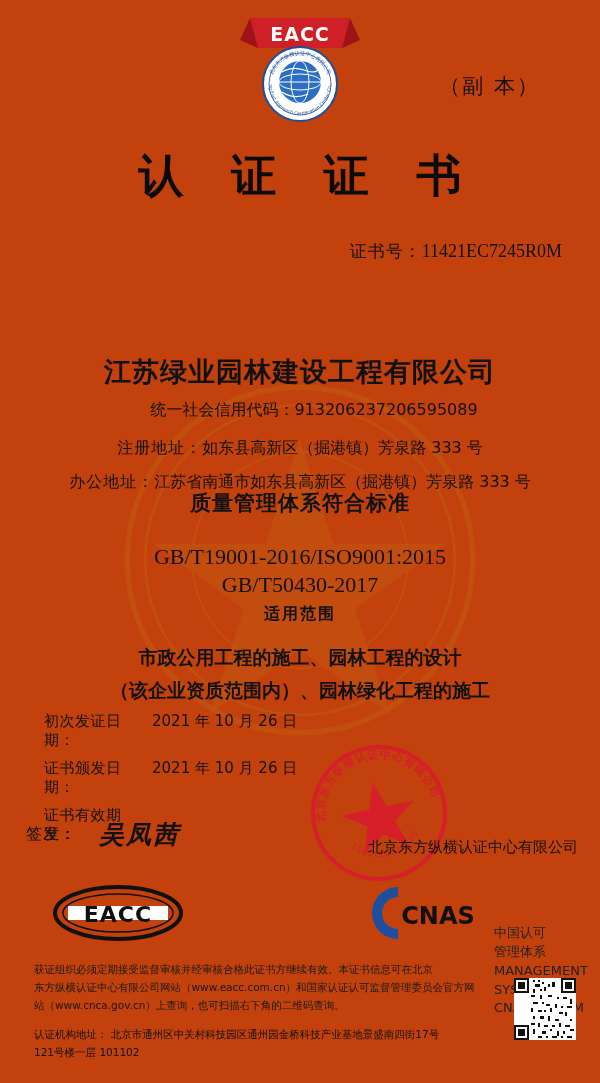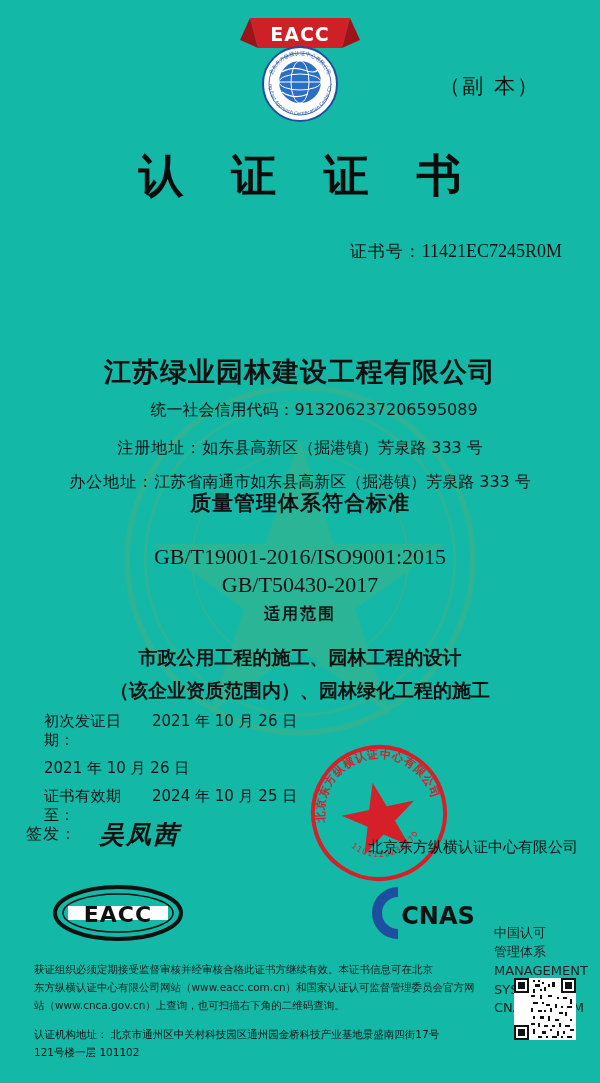--- a/index.html
+++ b/index.html
@@ -11,21 +11,21 @@
     width: 600px;
     height: 1083px;
     position: relative;
     font-family: "Liberation Serif", serif;
     color: #111;
     overflow: hidden;
   }
   .page {
     position: absolute;
     inset: 0;
-    background: #14b8a6;
+    background: #c2410c;
   }
 
   
   .watermark {
     position: absolute;
     left: 50%;
     top: 560px;
     transform: translate(-50%, -50%);
     width: 360px;
     height: 360px;
@@ -355,25 +355,25 @@
   <div class="scope-head">适用范围</div>
   <div class="scope-line scope-1">市政公用工程的施工、园林工程的设计</div>
   <div class="scope-line scope-2">（该企业资质范围内）、园林绿化工程的施工</div>
 
   <div class="dates">
     <div class="row">
       <span class="k">初次发证日期：</span>
       <span class="v">2021 年 10 月 26 日</span>
     </div>
     <div class="row">
+      <span class="k">证书颁发日期：</span>
       <span class="v">2021 年 10 月 26 日</span>
     </div>
     <div class="row">
       <span class="k">证书有效期至：</span>
-      <span class="v">2024 年 10 月 25 日</span>
     </div>
   </div>
 
   <div class="issuer">
     <span class="k">签发：</span>
     <span class="sig">吴凤茜</span>
   </div>
 
   <div class="seal">
     <svg viewBox="0 0 142 142">

